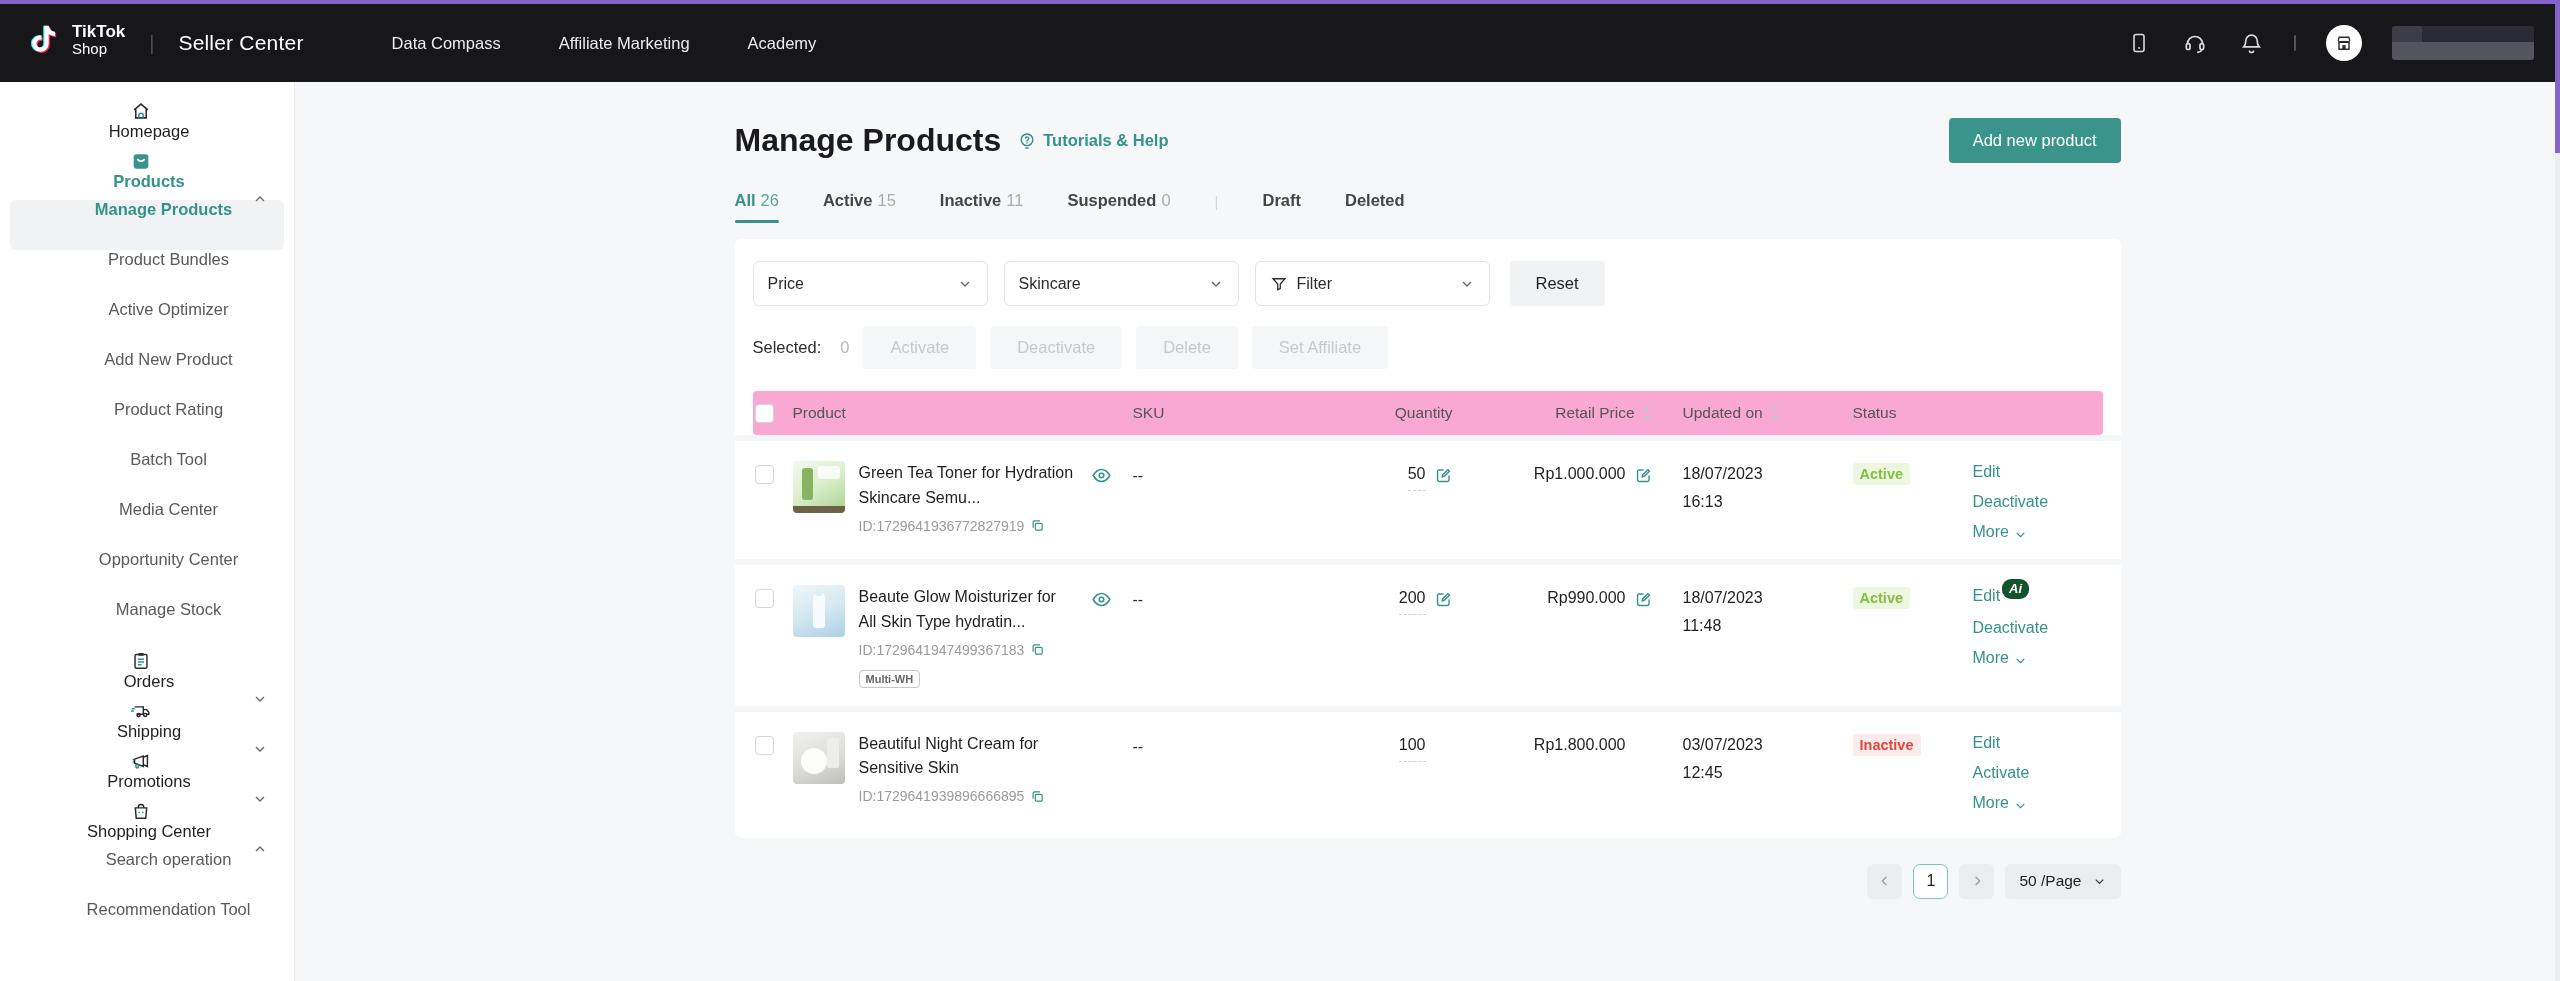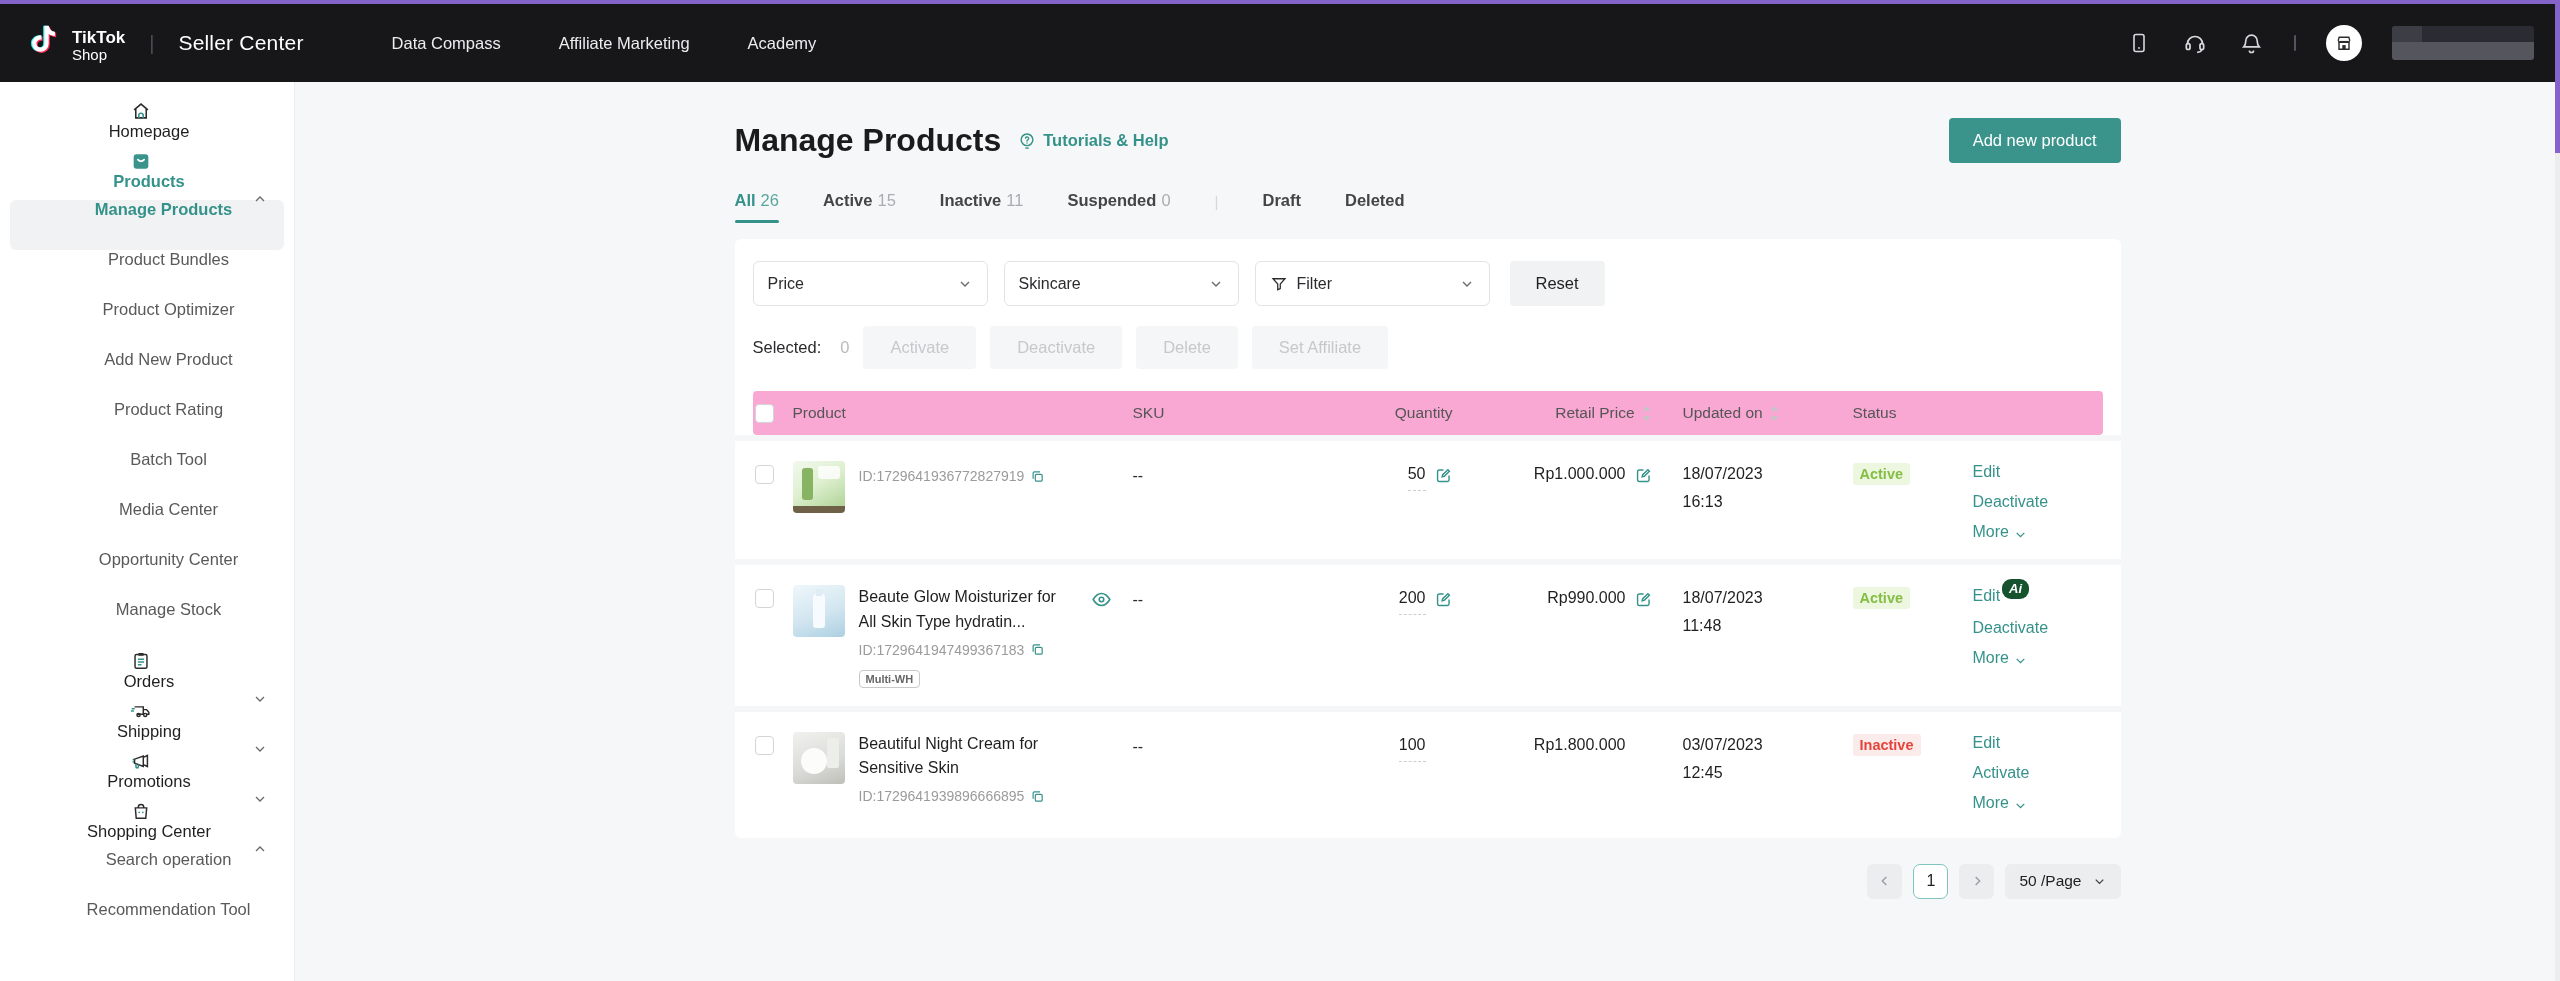--- a/index.html
+++ b/index.html
@@ -7,21 +7,21 @@
     font-family:"Liberation Sans","DejaVu Sans",sans-serif; color:#1f1f1f; }
 
   
   .top-strip{position:absolute;top:0;left:0;width:2560px;height:4px;background:#8564C9;z-index:40;}
   .scroll-track{position:absolute;top:0;right:0;width:5px;height:981px;background:#ededed;z-index:39;}
   .scroll-thumb{position:absolute;top:3px;right:0;width:5px;height:150px;background:#8564C9;z-index:41;}
 
   
   .topbar{position:absolute;top:4px;left:0;width:2560px;height:78px;background:#17171a;
     display:flex;align-items:center;padding:0 26px;}
-  .logo{display:flex;align-items:flex-end;gap:10px;}
+  .logo{display:flex;align-items:flex-start;gap:10px;}
   .logo-note{position:relative;width:36px;height:40px;}
   .logo-note svg{position:absolute;left:0;top:0;}
   .logo-txt{line-height:1.05;color:#fff;}
   .logo-txt .l1{font-size:17px;font-weight:700;}
   .logo-txt .l2{font-size:15px;font-weight:400;}
   .tb-divider{color:#4d4d52;font-size:20px;margin:0 24px;font-weight:300;}
   .tb-app{color:#fff;font-size:21px;font-weight:500;letter-spacing:.2px;margin-right:88px;}
   .tb-nav{display:flex;gap:58px;}
   .tb-nav-item{color:#ededf0;font-size:16.5px;font-weight:500;cursor:pointer;}
   .tb-right{margin-left:auto;display:flex;align-items:center;gap:30px;}
@@ -225,21 +225,21 @@
         </svg>
     </span>
   </div>
   <div class="sb-item sb-sub sb-active">
     <span>Manage Products</span>
   </div>
   <div class="sb-item sb-sub">
     <span>Product Bundles</span>
   </div>
   <div class="sb-item sb-sub">
-    <span>Product Optimizer</span>
+    <span>Active Optimizer</span>
   </div>
   <div class="sb-item sb-sub">
     <span>Add New Product</span>
   </div>
   <div class="sb-item sb-sub">
     <span>Product Rating</span>
   </div>
   <div class="sb-item sb-sub">
     <span>Batch Tool</span>
   </div>
@@ -429,20 +429,29 @@
         <span class="th"></span>
       </div>
 
       <div class="sep-band"></div>
 
       <div class="tgrid trow">
         <span class="cb"></span>
         <div class="pcell">
           <div class="thumb thumb-green"></div>
           <div class="pinfo">
+            <div class="pname-line">
+              <span class="pname">Green Tea Toner for Hydration Skincare Semu...</span>
+              <span class="eye">
+                <svg width="21" height="21" viewBox="0 0 24 24" fill="none" stroke="#35928A" stroke-width="1.8">
+                  <path d="M2.5 12 C5.5 7 9 5.2 12 5.2 s6.5 1.8 9.5 6.8 c-3 5-6.5 6.8-9.5 6.8 S5.5 17 2.5 12 Z"></path>
+                  <circle cx="12" cy="12" r="2.6"></circle>
+                </svg>
+              </span>
+            </div>
             <div class="pid">
               <span>ID:1729641936772827919</span>
               <svg width="15" height="15" viewBox="0 0 24 24" fill="none" stroke="#35928A" stroke-width="1.9">
                 <rect x="8.5" y="8.5" width="11" height="11" rx="2"></rect>
                   <path d="M5 15.5 V6.5 a2 2 0 0 1 2-2 h9"></path>
               </svg>
             </div>
           </div>
         </div>
         <span class="sku-cell">--</span>

